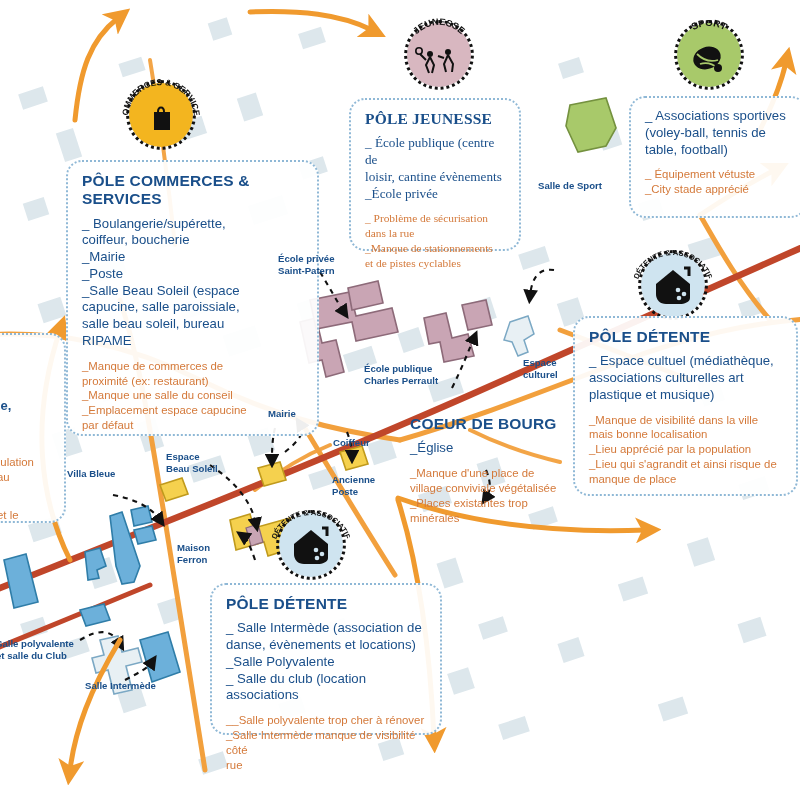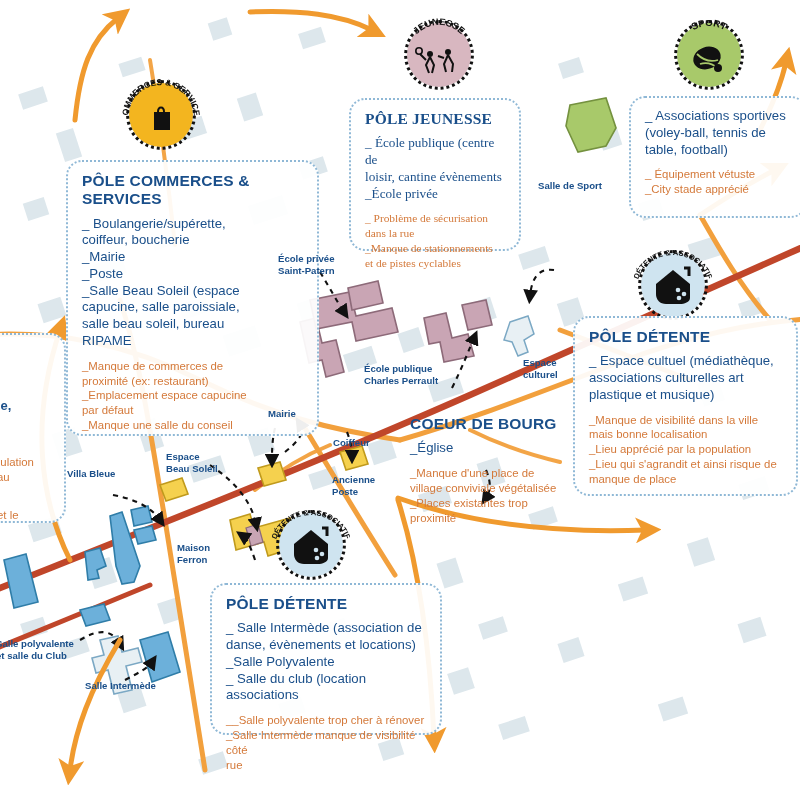--- a/index.html
+++ b/index.html
@@ -334,23 +334,23 @@
       <div class="bx-line">_Poste</div>
       <div class="bx-line">_Salle Beau Soleil (espace
 capucine, salle paroissiale,
 salle beau soleil, bureau
 RIPAME</div>
     </div>
     <div class="spacer"></div>
     <div class="bx-list">
       <div class="bx-neg">_Manque de commerces de
 proximité (ex: restaurant)</div>
+      <div class="bx-neg">_Manque une salle du conseil</div>
       <div class="bx-neg">_Emplacement espace capucine
 par défaut</div>
-      <div class="bx-neg">_Manque une salle du conseil</div>
     </div>
   </div>
 
   <div class="infobox" style="left:349px;top:98px;width:172px;height:153px;font-family:Liberation Serif, serif;">
     <div class="bx-title">PÔLE JEUNESSE</div>
     <div class="bx-list">
       <div class="bx-line">_ École publique (centre de
 loisir, cantine évènements</div>
       <div class="bx-line">_École privée</div>
     </div>
@@ -396,21 +396,21 @@
   <div style="position:absolute;left:366px;top:415px;width:180px;margin-left:44px;">
     <div class="bx-title">COEUR DE BOURG</div>
     <div class="bx-list">
       <div class="bx-line">_Église</div>
     </div>
     <div class="spacer"></div>
     <div class="bx-list">
       <div class="bx-neg">_Manque d'une place de
 village conviviale végétalisée</div>
       <div class="bx-neg">_Places existantes trop
-proximité</div>
+minérales</div>
     </div>
   </div>
 
   <div class="infobox" style="left:210px;top:583px;width:232px;height:152px;">
     <div class="bx-title">PÔLE DÉTENTE</div>
     <div class="bx-list">
       <div class="bx-line">_ Salle Intermède (association de
 danse, évènements et locations)</div>
       <div class="bx-line">_Salle Polyvalente</div>
       <div class="bx-line">_ Salle du club (location associations</div>

